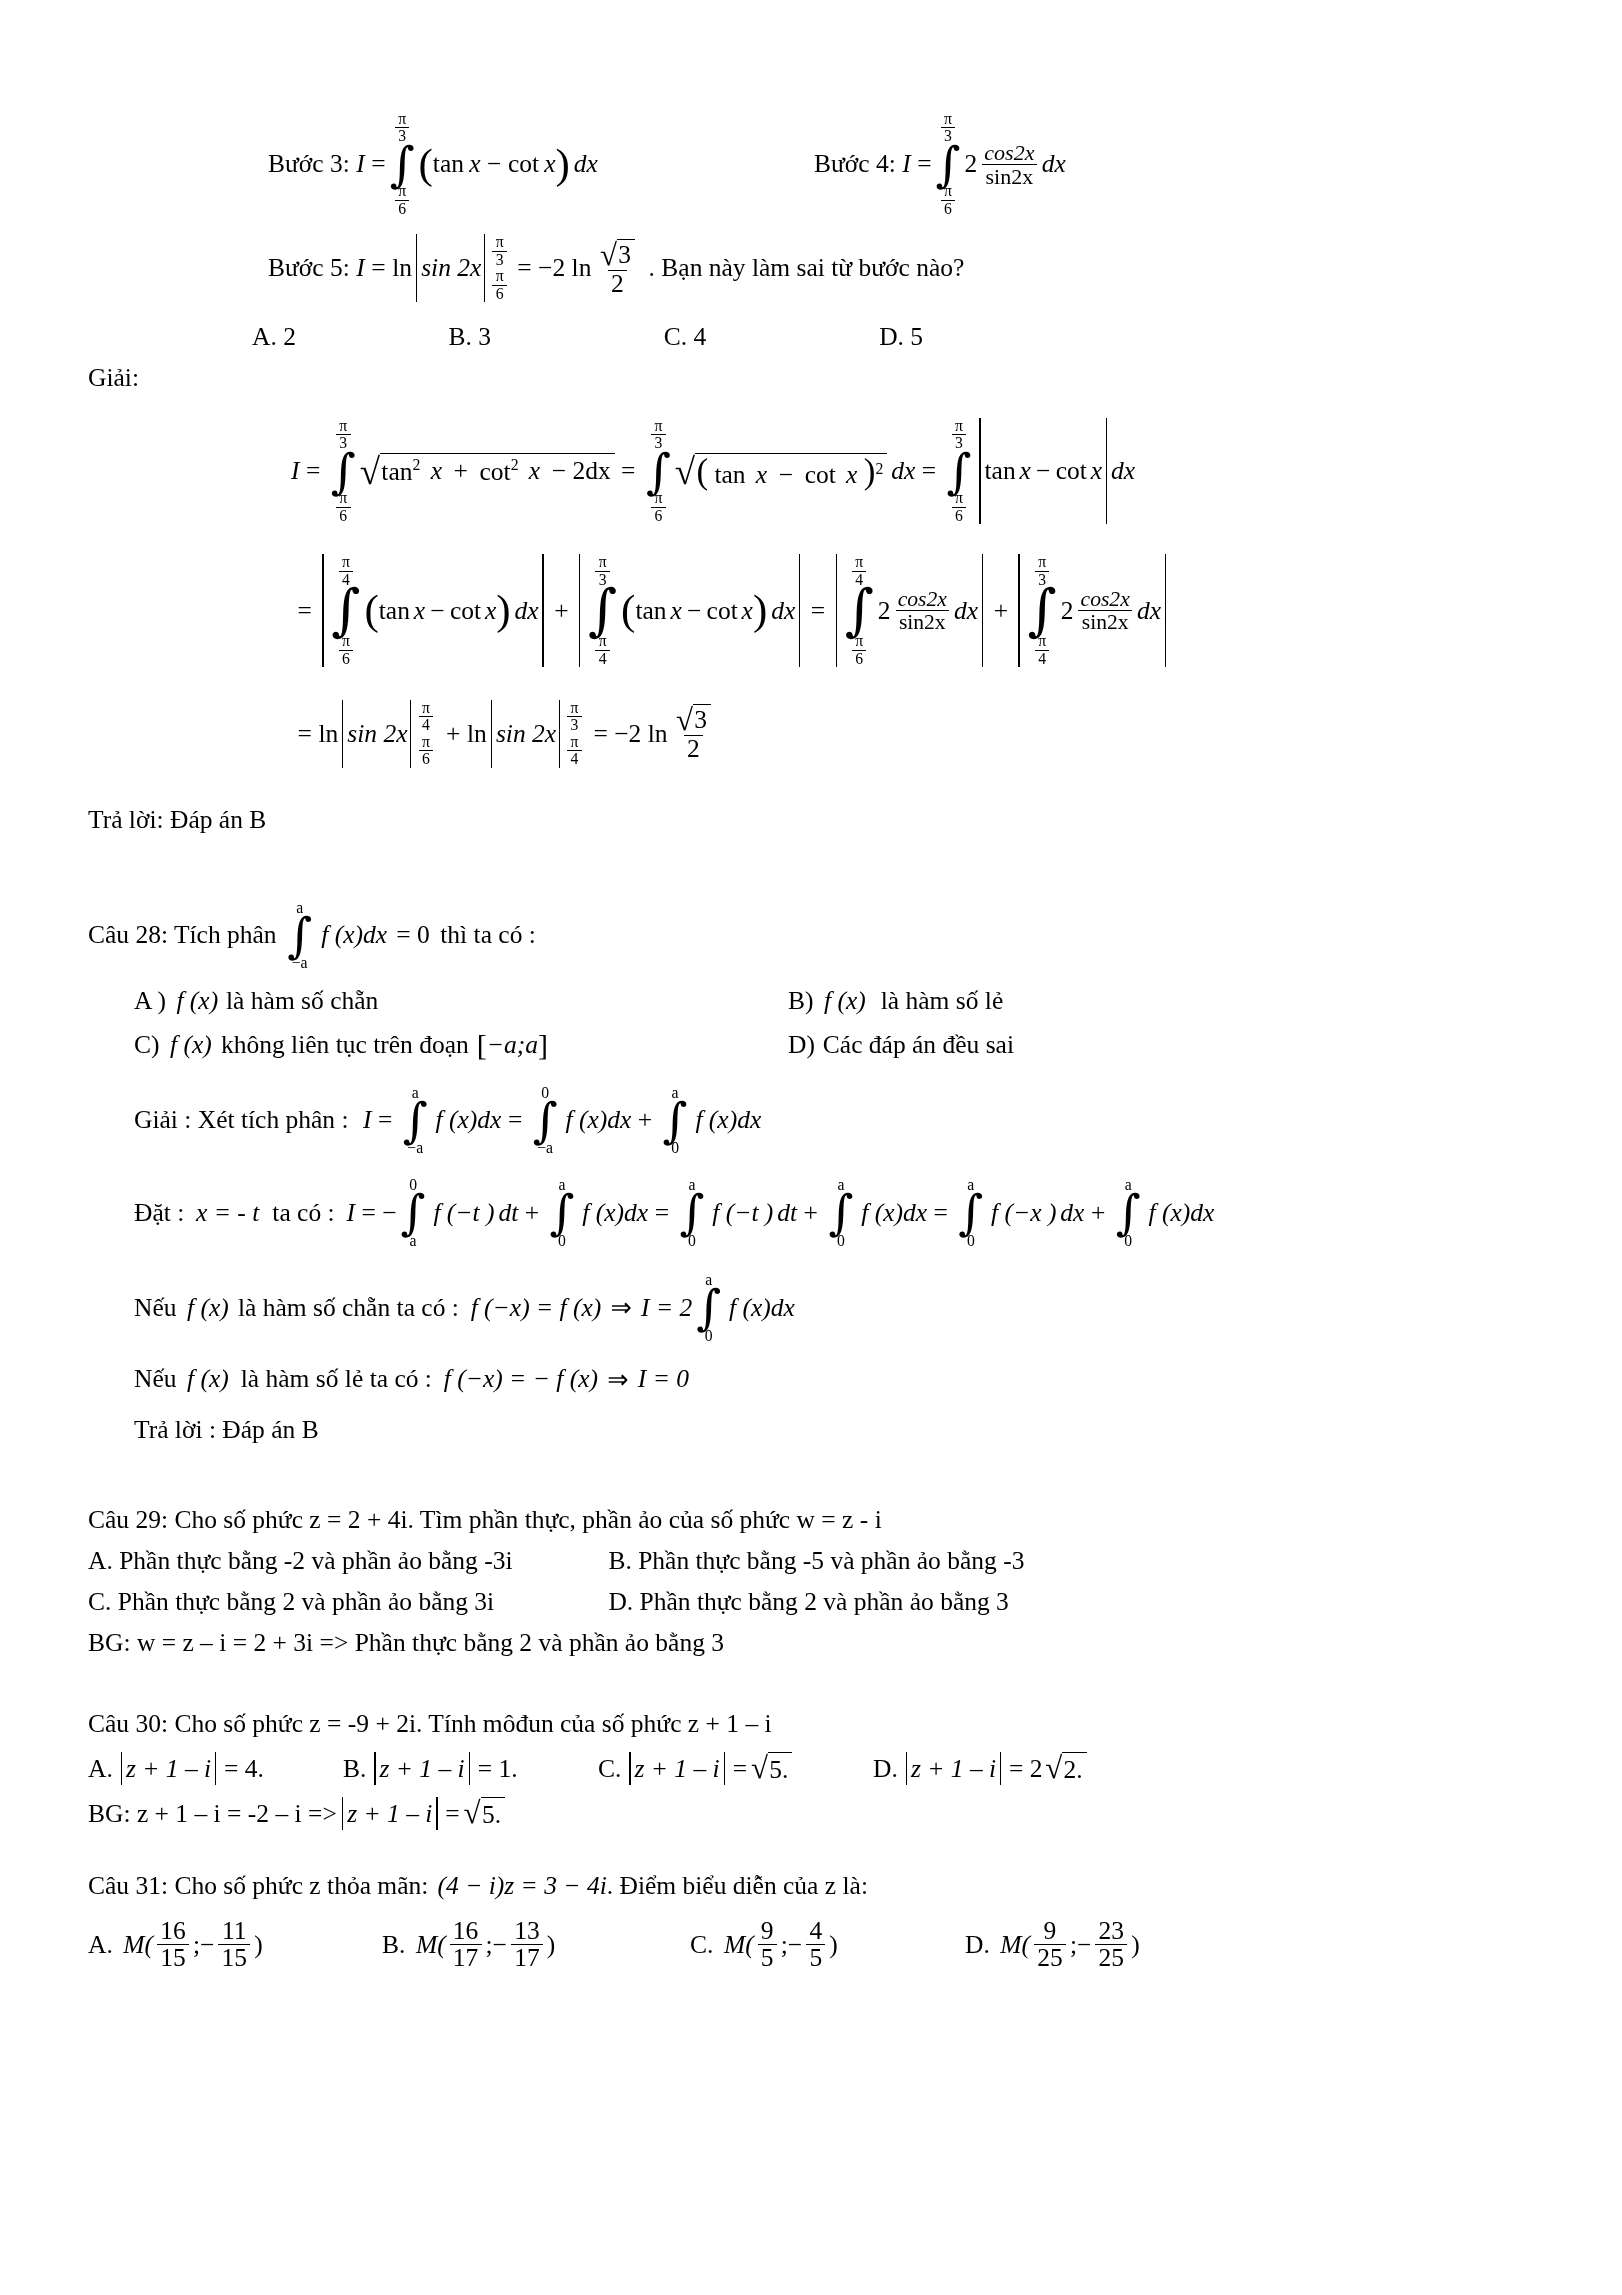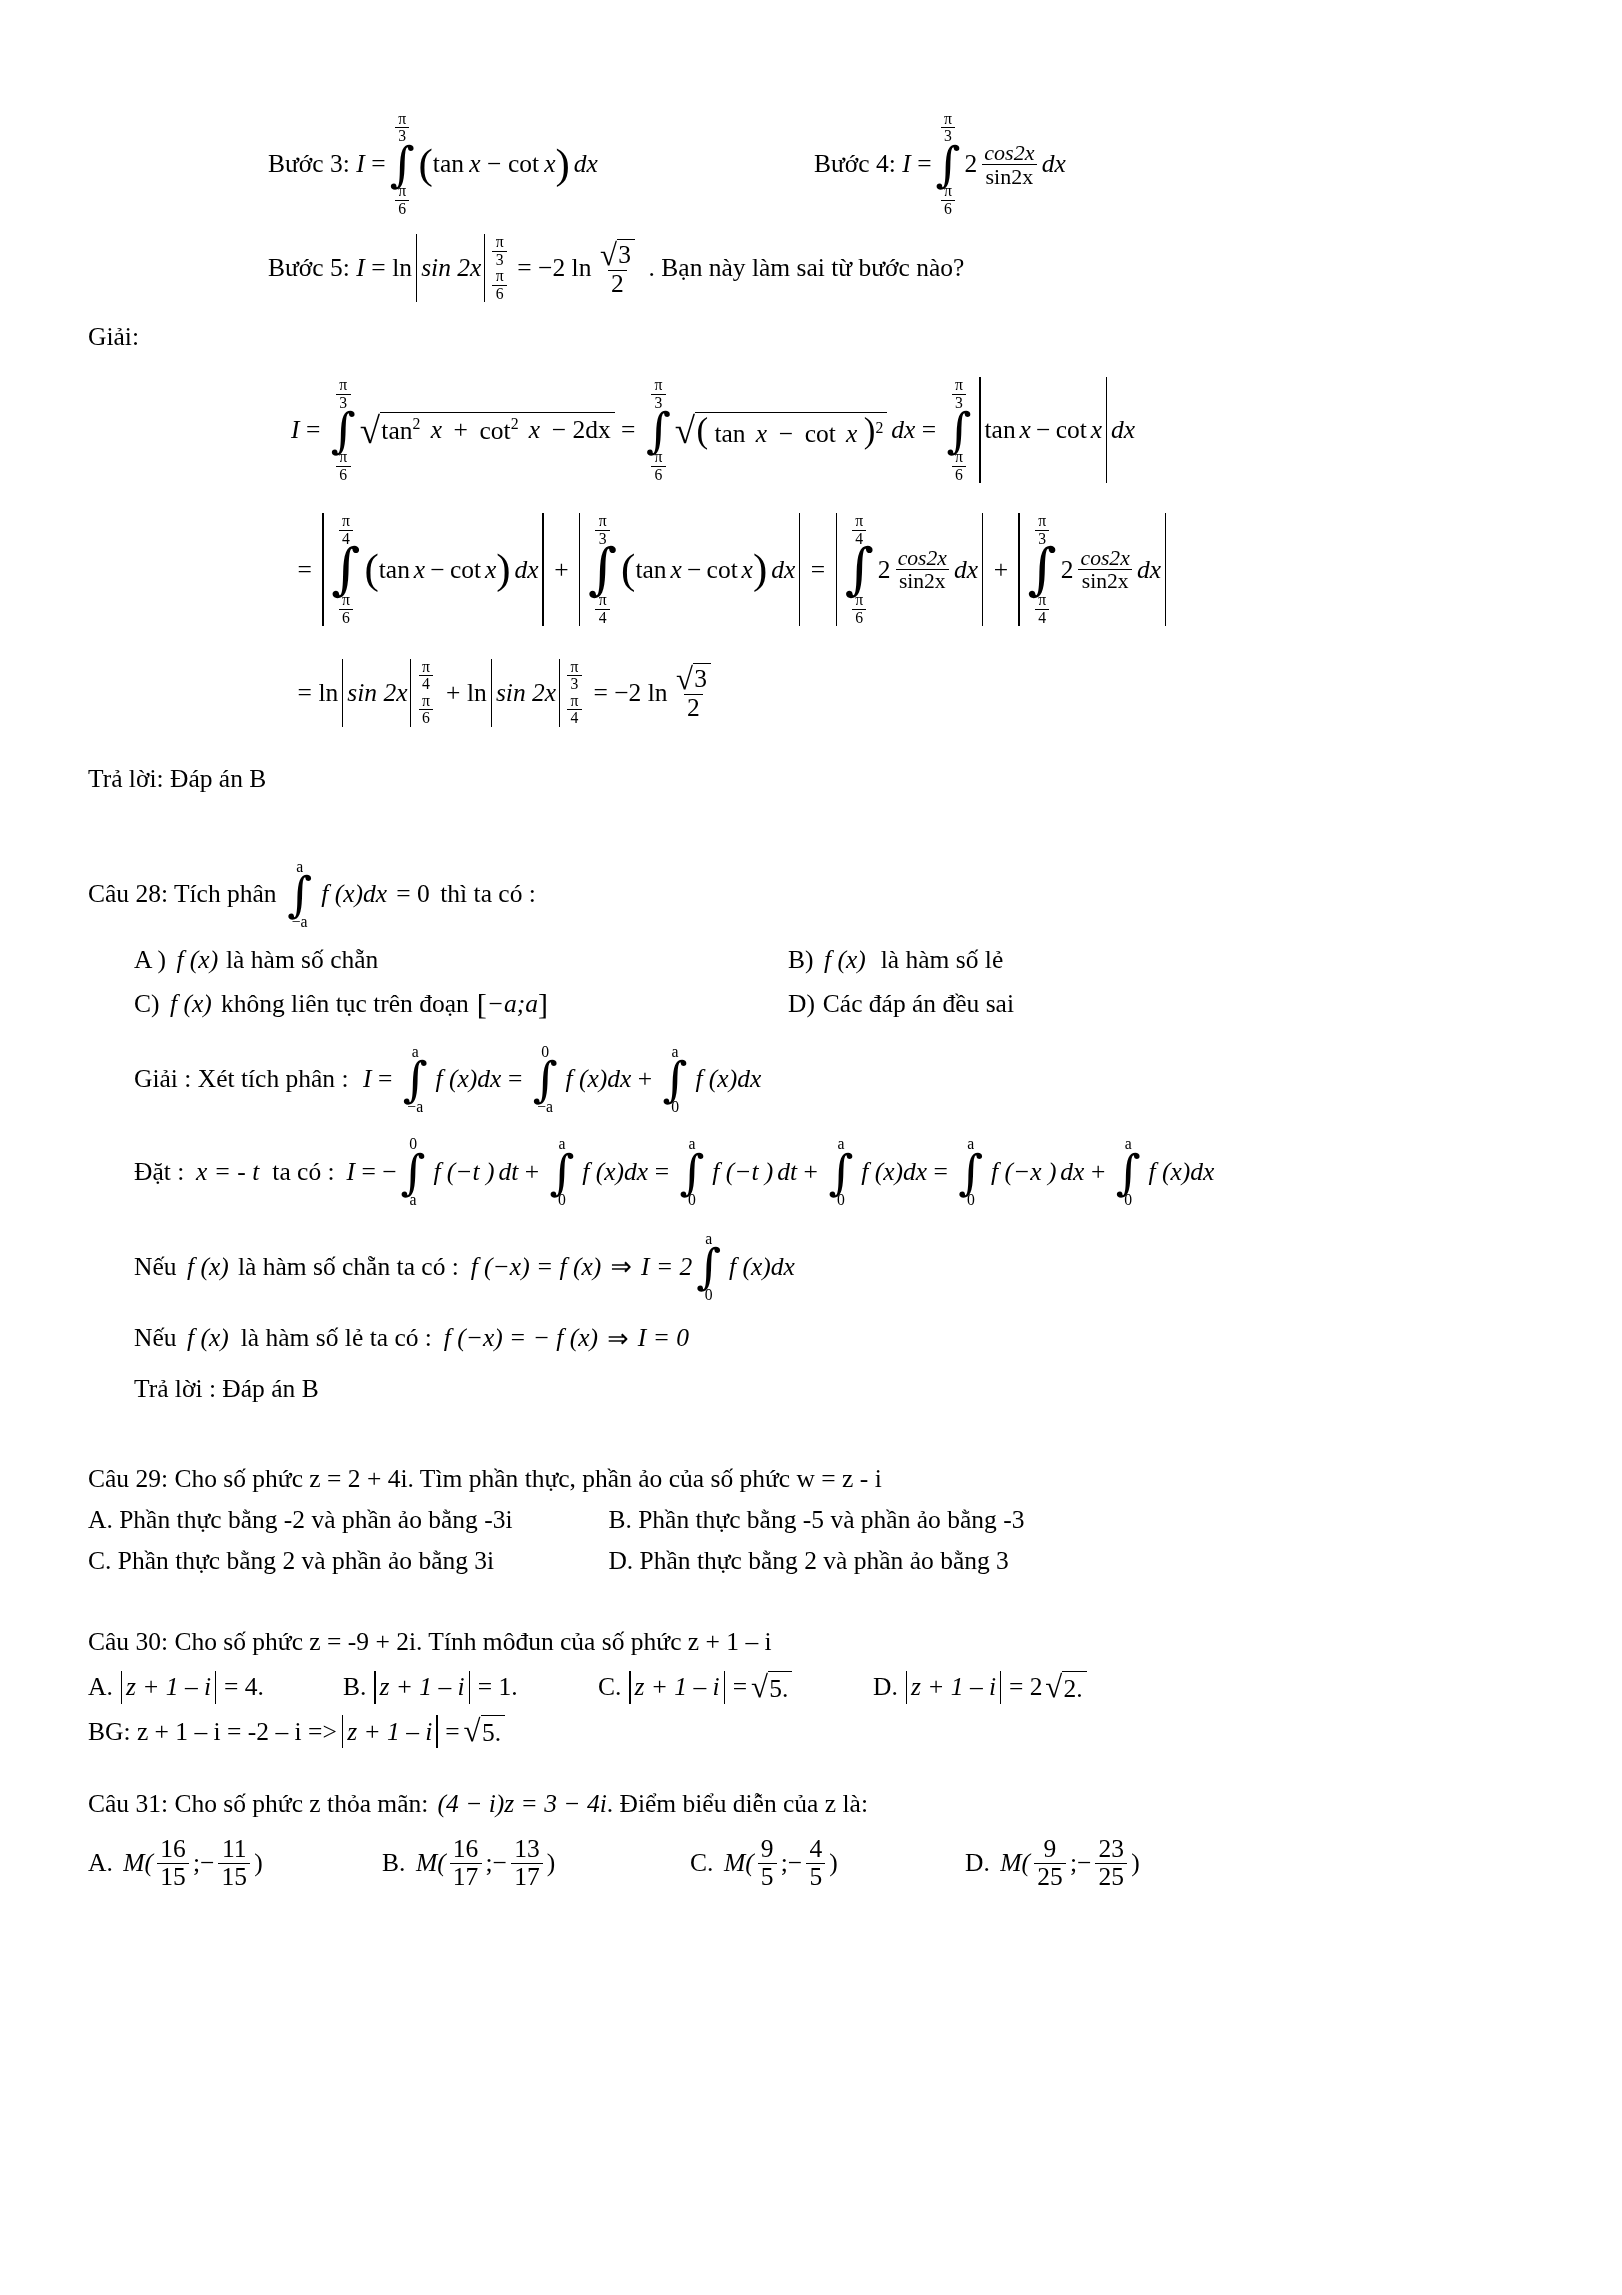--- a/index.html
+++ b/index.html
@@ -152,20 +152,38 @@
               <span class="body">3</span>
             </span>
       </span>
       <span class="den">2</span>
     </span>
     <span style="margin-left:6.5px">. Bạn này làm sai từ bước nào?</span>
   </div>
 
   <div class="gap-sm"></div>
 
+  <div class="line" style="margin-left:92px;">
+    <span style="display:inline-block;width:190px">
+      <span>A.</span>
+      <span>2</span>
+    </span>
+    <span style="display:inline-block;width:209px">
+      <span>B.</span>
+      <span>3</span>
+    </span>
+    <span style="display:inline-block;width:209px">
+      <span>C.</span>
+      <span>4</span>
+    </span>
+    <span>
+      <span>D.</span>
+      <span>5</span>
+    </span>
+  </div>
 
   <div class="line" style="margin-left:-72px;">Giải:</div>
 
   <div class="gap-sm"></div>
 
   <div class="mathrow" style="margin-left:131px;">
     <span class="mi">I</span>
     <span class="op">=</span>
     <span class="intg">
       <span class="lim"><span class="frac tiny">
@@ -527,20 +545,21 @@
 
   <div class="line" style="margin-left:-72px; margin-top:19.6px;">Câu 29: Cho số phức z = 2 + 4i. Tìm phần thực, phần ảo của số phức w = z  - i</div>
   <div class="line" style="margin-left:-72px;">
     <span style="display:inline-block;width:514px">A. Phần thực bằng -2 và phần ảo bằng -3i</span>
     <span>B. Phần thực bằng -5 và phần ảo bằng -3</span>
   </div>
   <div class="line" style="margin-left:-72px;">
     <span style="display:inline-block;width:514px">C. Phần thực bằng 2 và phần ảo bằng 3i</span>
     <span>D. Phần thực bằng 2 và phần ảo bằng 3</span>
   </div>
+  <div class="line" style="margin-left:-72px;">BG: w = z – i = 2 + 3i =&gt; Phần thực bằng 2 và phần ảo bằng 3</div>
 
   <div class="gap-sm"></div>
 
   <div class="line" style="margin-left:-72px; margin-top:23.6px;">Câu 30: Cho số phức z = -9 + 2i.  Tính môđun của số phức z + 1 – i</div>
 
   <div class="mathrow" style="margin-left:-72px; margin-top:9.2px;">
     <span style="display:inline-flex; align-items:center; width:255px">
       <span>A.</span>
       <span class="absbar short" style="min-height:33px; margin-left:7.9px"></span>
       <span class="mi">z + 1  – i</span>

